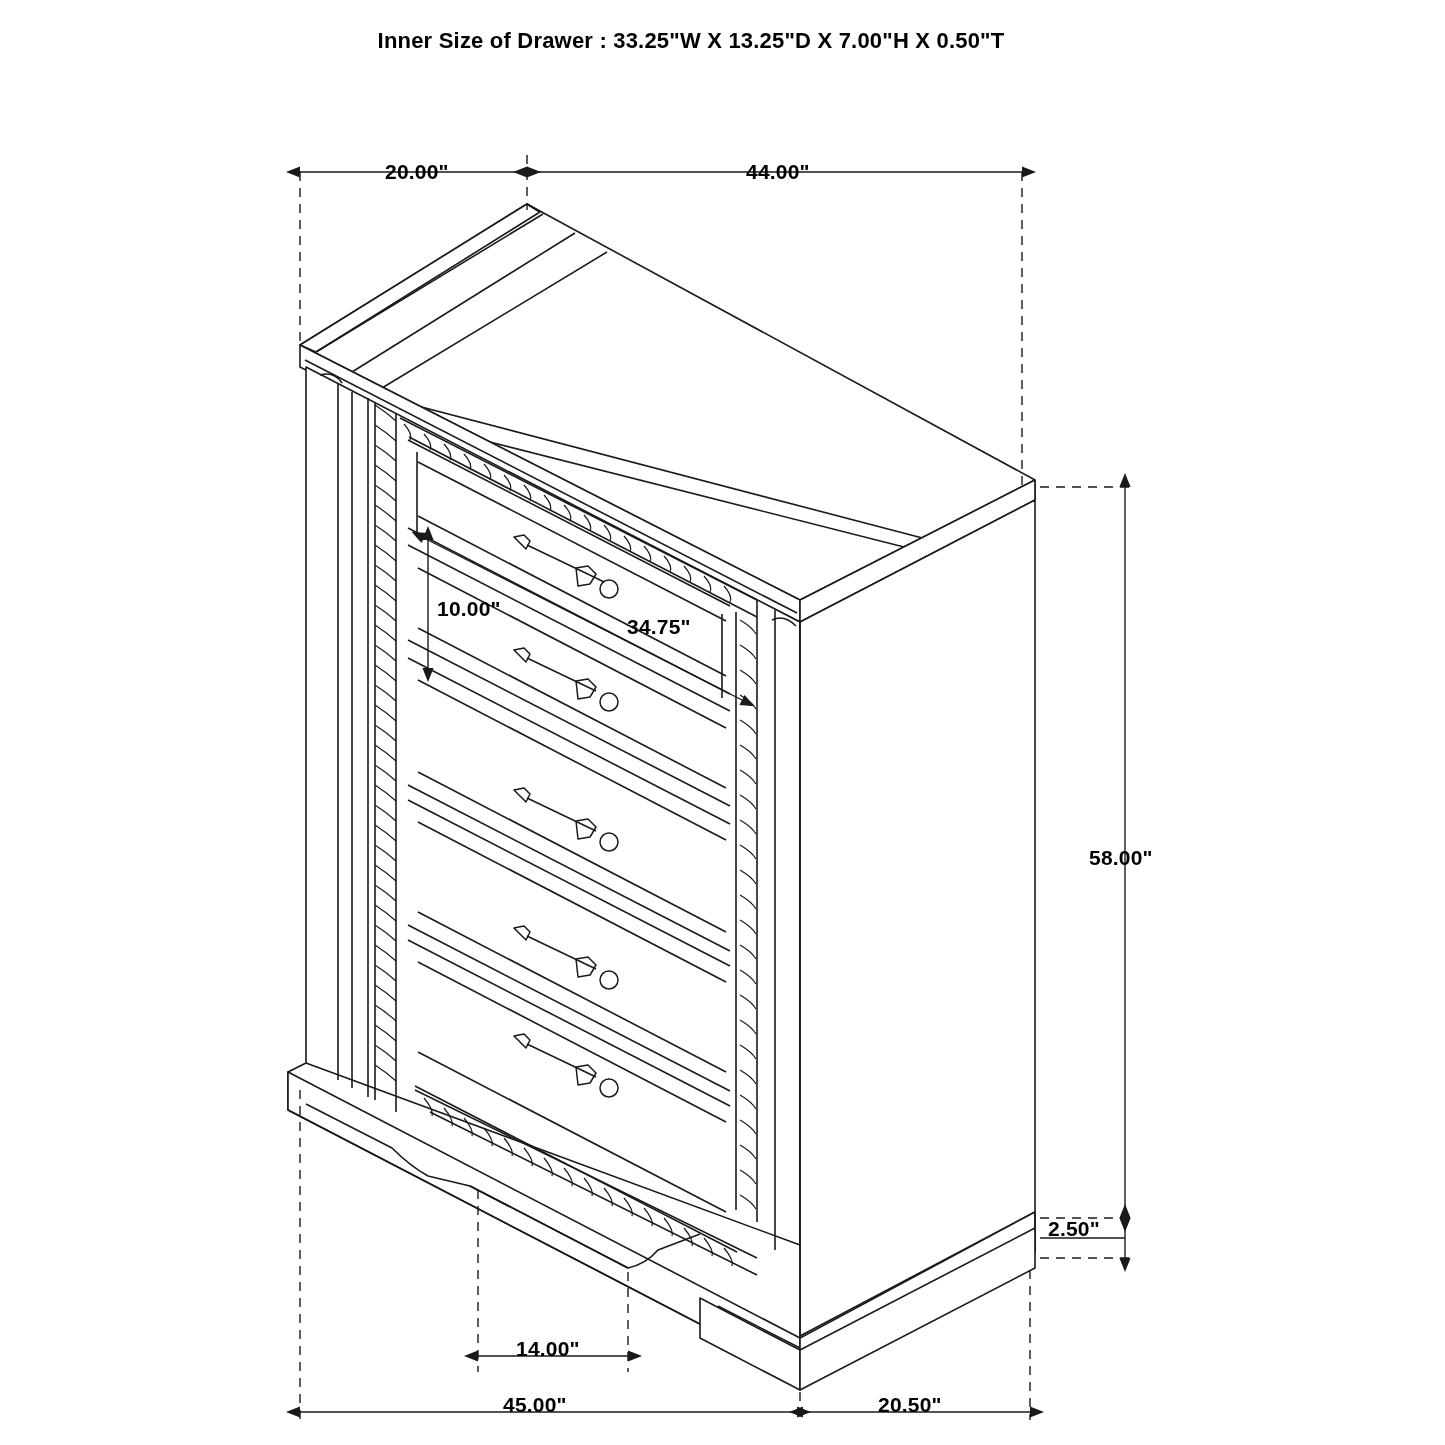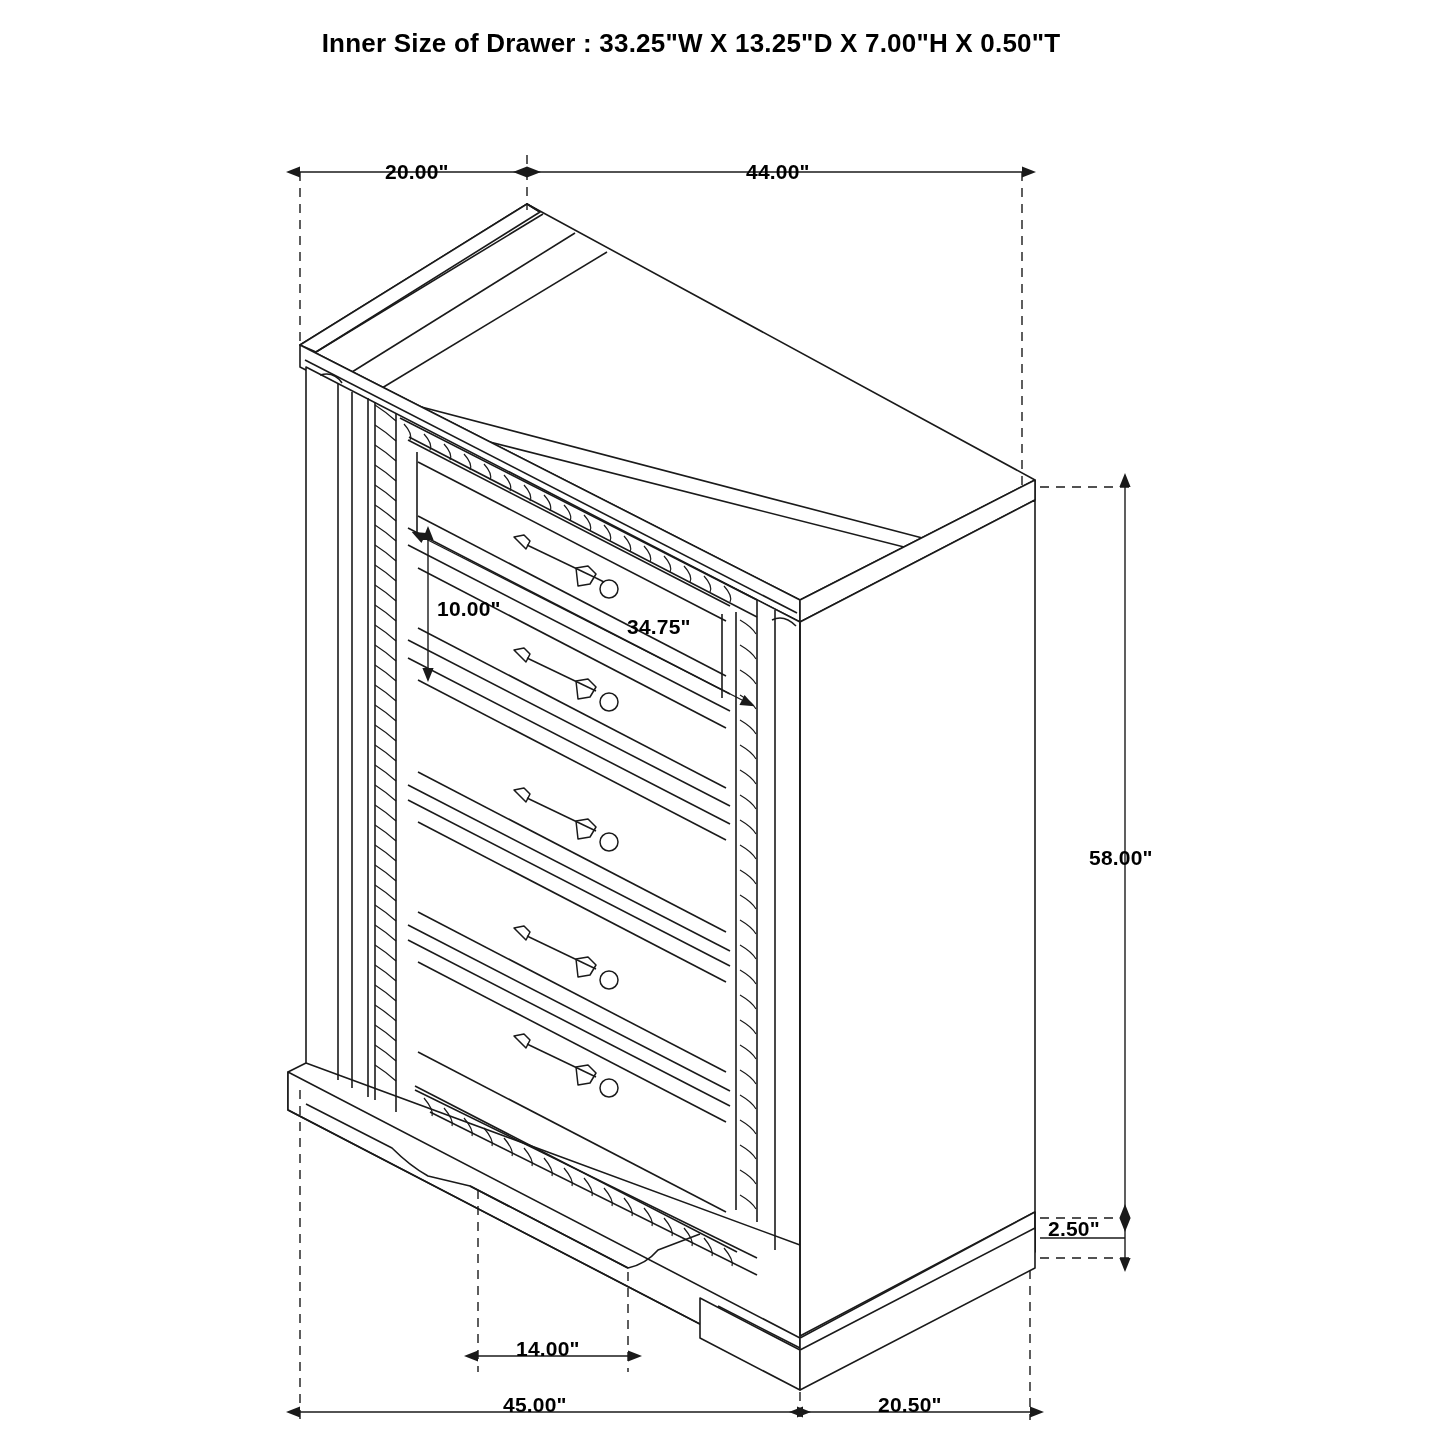--- a/index.html
+++ b/index.html
@@ -20,21 +20,21 @@
     left: 0; top: 0;
     width: 1445px;
     height: 1445px;
   }
   .title {
     position: absolute;
     left: 0;
     top: 28px;
     width: 1382px;
     text-align: center;
-    font-size: 26px;
+    font-size: 22px;
     font-weight: bold;
     letter-spacing: 0.2px;
     white-space: nowrap;
   }
   svg#drawing {
     position: absolute;
     left: 0;
     top: 0;
     width: 1445px;
     height: 1445px;

